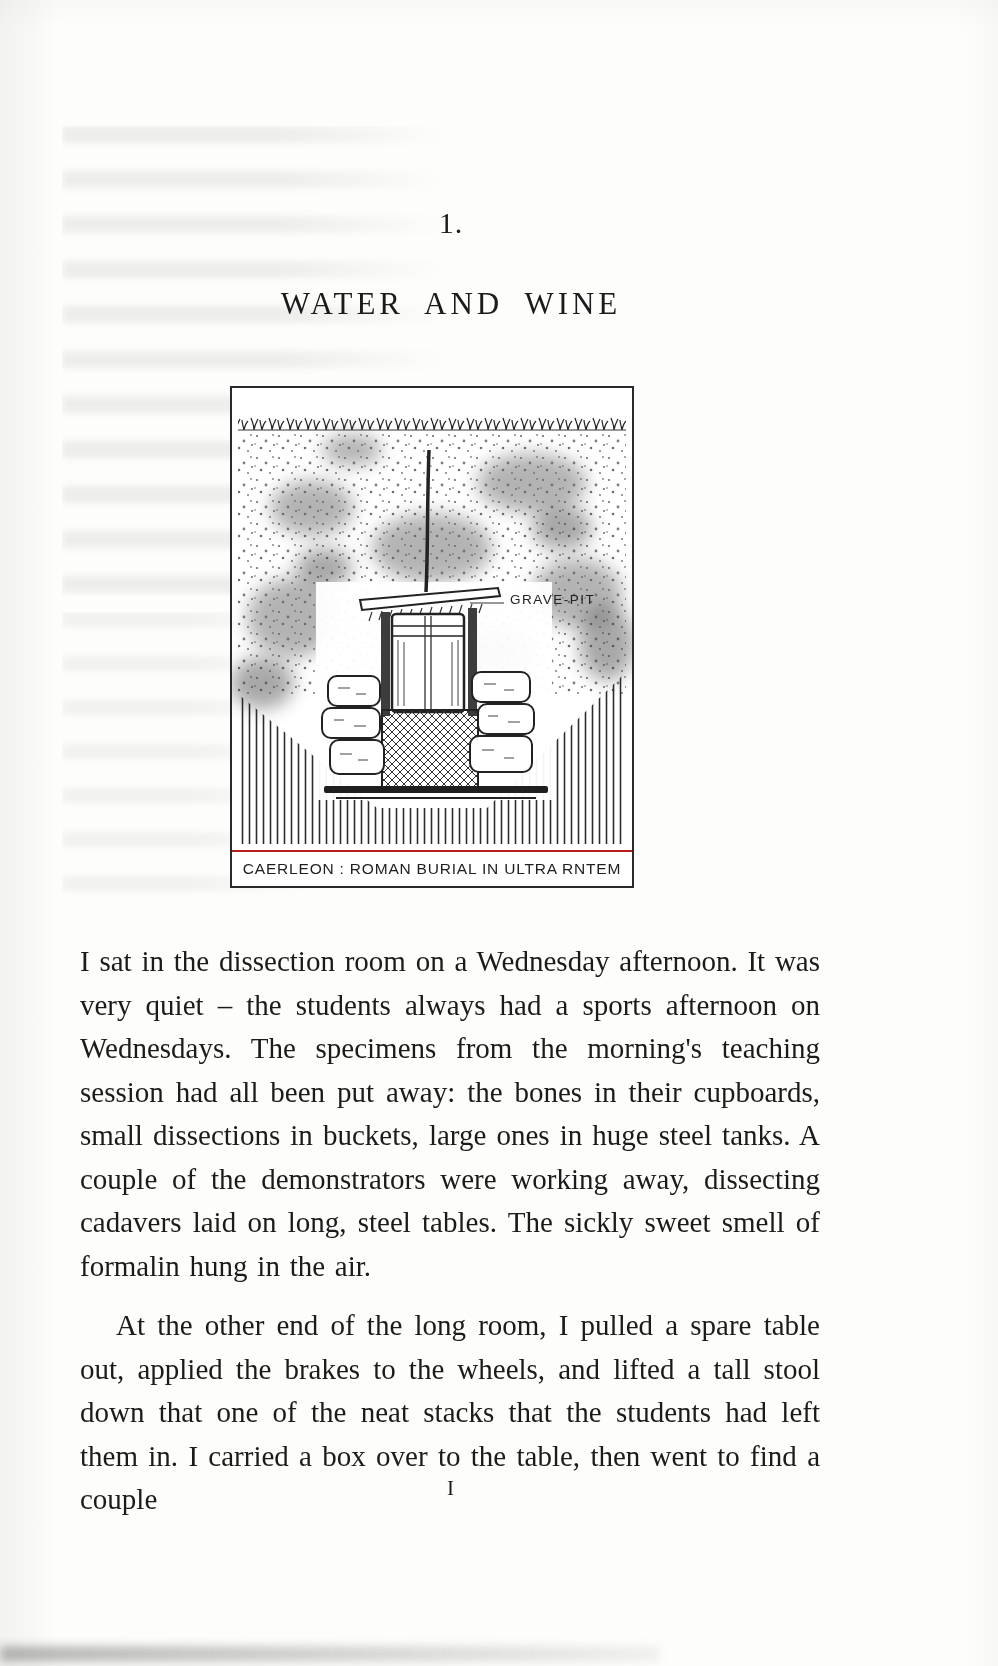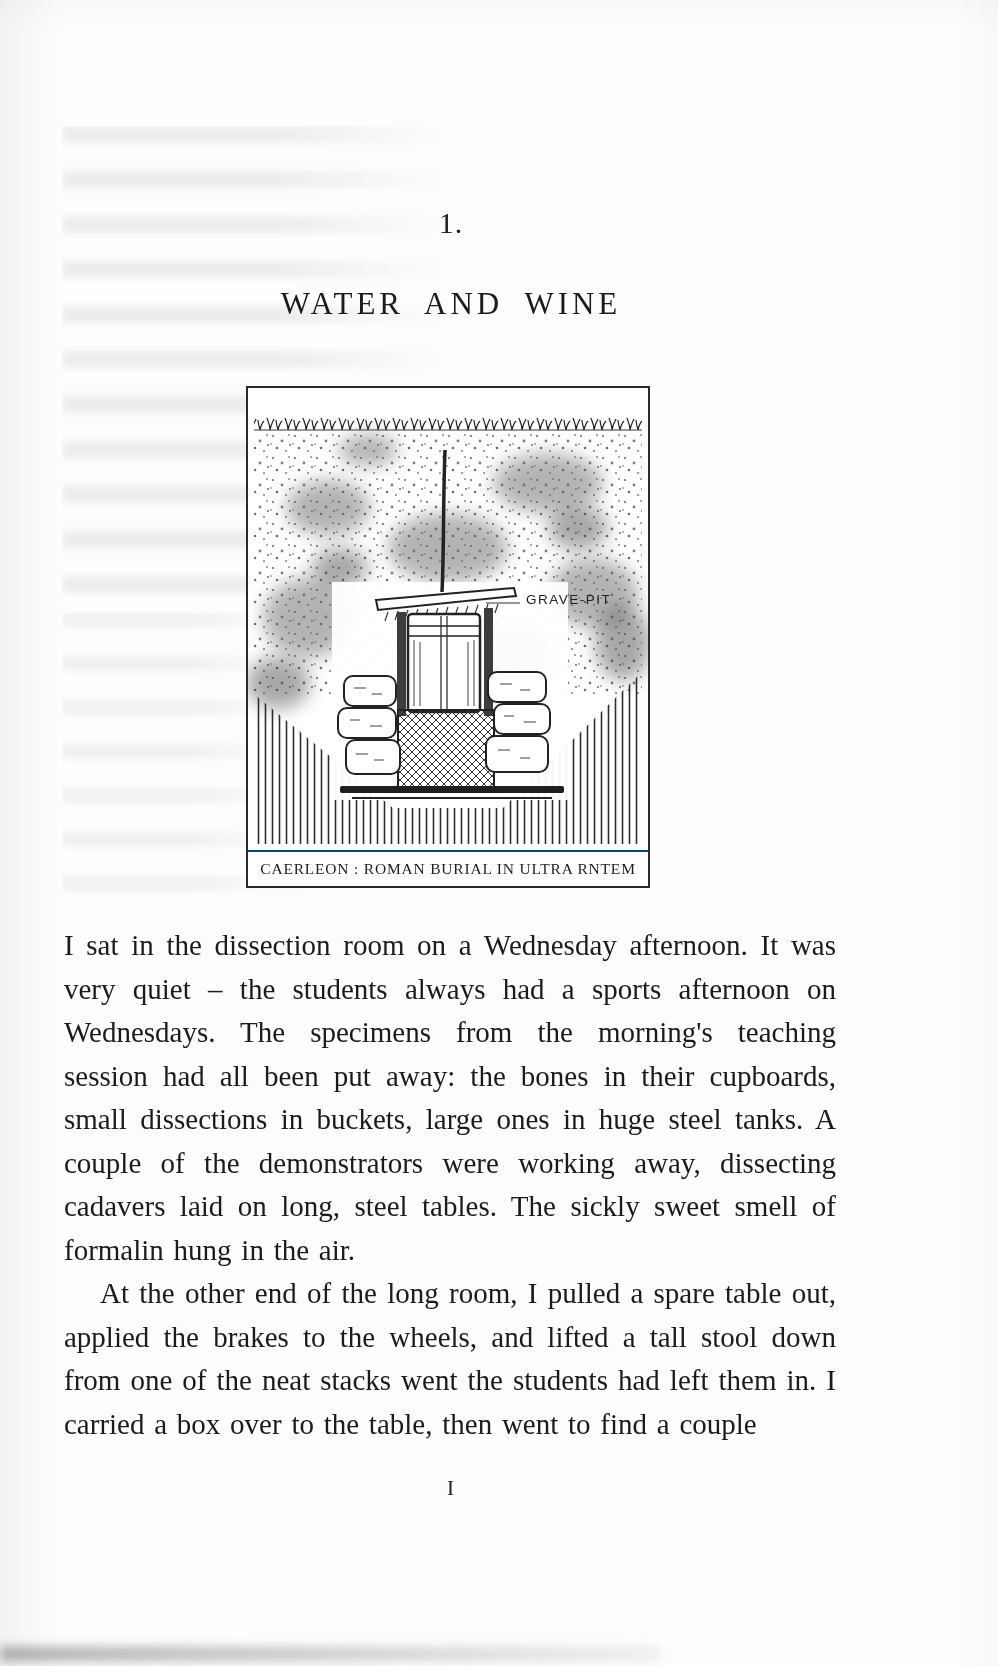--- a/index.html
+++ b/index.html
@@ -46,42 +46,42 @@
     filter:blur(5px);pointer-events:none;
   }
   .center-col{position:absolute;left:66px;width:770px;text-align:center;}
   .chapter-number{top:206px;font-size:30px;letter-spacing:1px;}
   .chapter-title{
     top:286px;font-size:31px;
     letter-spacing:4px;word-spacing:10px;
   }
   
   .figure{
-    position:absolute;left:246px;top:386px;width:404px;height:502px;
+    position:absolute;left:230px;top:386px;width:404px;height:502px;
     margin:0;background:#fff;border:2px solid #2a2a2a;box-sizing:border-box;
   }
   .figure svg{display:block;}
   .fig-label{
     position:absolute;left:278px;top:204px;
     font-family:"Liberation Sans", sans-serif;
     font-size:13.5px;letter-spacing:1.5px;color:#222;
   }
   .fig-caption{
     position:absolute;left:0;right:0;bottom:0;height:34px;
-    border-top:2px solid #0c4a6e;
+    border-top:2px solid #b91c1c;
     display:flex;align-items:center;justify-content:center;
-    font-family:Liberation Serif, serif;
+    font-family:Liberation Sans, sans-serif;
     font-size:15.5px;letter-spacing:0.8px;color:#1e1e1e;white-space:nowrap;
   }
   .body-text{
     position:absolute;left:64px;top:924px;width:772px;
     font-size:29px;line-height:43.5px;text-align:justify;
     word-spacing:2.5px;
   }
-  .body-text p{margin:0;}
+  .body-text p{margin:16px;}
   .body-text p + p{text-indent:36px;}
   .page-number{top:1476px;font-size:21px;letter-spacing:1px;}
 </style>
 </head>
 <body>
 
 <div class="page">
 
   <div class="bleed bleed-a"></div>
   <div class="bleed bleed-b"></div>
@@ -179,18 +179,18 @@
       <line x1="104" y1="410" x2="304" y2="410" stroke="#222" stroke-width="2"></line>
     </svg>
 
     <div class="fig-label">GRAVE-PIT</div>
 
     <figcaption class="fig-caption">CAERLEON : ROMAN BURIAL IN ULTRA RNTEM</figcaption>
   </figure>
 
   <div class="body-text">
     <p>I sat in the dissection room on a Wednesday afternoon. It was very quiet – the students always had a sports afternoon on Wednesdays. The specimens from the morning's teaching session had all been put away: the bones in their cupboards, small dissections in buckets, large ones in huge steel tanks. A couple of the demonstrators were working away, dissecting cadavers laid on long, steel tables. The sickly sweet smell of formalin hung in the air.</p>
-    <p>At the other end of the long room, I pulled a spare table out, applied the brakes to the wheels, and lifted a tall stool down from one of the neat stacks went the students had left them in. I carried a box over to the table, then went to find a couple</p>
+    <p>At the other end of the long room, I pulled a spare table out, applied the brakes to the wheels, and lifted a tall stool down that one of the neat stacks that the students had left them in. I carried a box over to the table, then went to find a couple</p>
   </div>
 
   <div class="center-col page-number">I</div>
 
 </div>
 
 </body></html>

